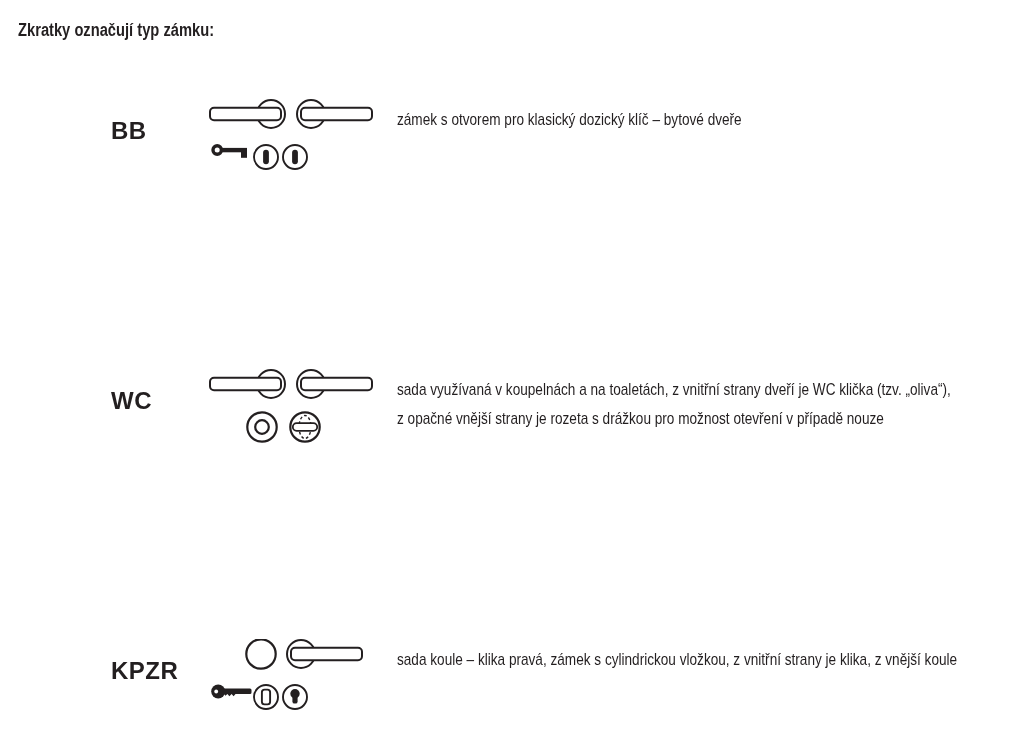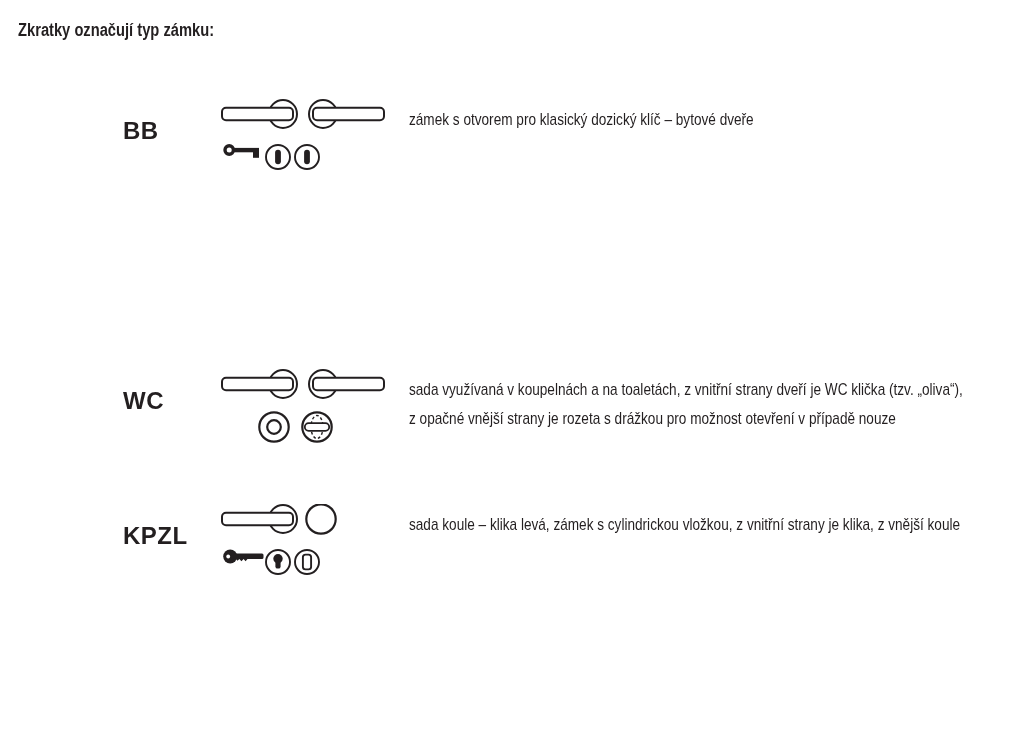--- a/index.html
+++ b/index.html
@@ -11,21 +11,21 @@
     position: relative;
     overflow: hidden;
   }
   .page { position: absolute; inset: 0; }
   .heading {
     position: absolute; left: 18px; top: 20px;
     font-size: 17.5px; font-weight: bold;
     transform: scaleX(0.84); transform-origin: left center;
     white-space: nowrap;
   }
-  .row { position: absolute; left: 12px; width: 808px; height: 80px; }
+  .row { position: absolute; left: 0; width: 808px; height: 80px; }
   .code {
     position: absolute; left: 111px; top: 20px;
     font-size: 24px; font-weight: bold; line-height: 24px;
     letter-spacing: 0.5px;
   }
   .icons-svg { position: absolute; left: 209px; top: 0; }
   .desc {
     position: absolute; left: 397px; top: 7px;
     font-size: 17px; line-height: 28.5px;
     transform: scaleX(0.8); transform-origin: left top;
@@ -108,26 +108,26 @@
     <svg class="icons-svg" width="170" height="78">
       <use href="#sym-handle-left" x="0" y="0" width="80" height="30"></use>
       <use href="#sym-handle-right" x="84" y="0" width="80" height="30"></use>
       <use href="#sym-ros-groove" x="37" y="42" width="32" height="32"></use>
       <use href="#sym-ros-oliva" x="80" y="42" width="32" height="32"></use>
     </svg>
     <div class="desc">sada využívaná v koupelnách a na toaletách, z vnitřní strany dveří je WC klička (tzv. „oliva“),
 z opačné vnější strany je rozeta s drážkou pro možnost otevření v případě nouze</div>
   </div>
 
-  <div class="row" style="top:504px">
-    <div class="code">KPZL</div>
+
+  <div class="row" style="top:639px">
+    <div class="code">KPZR</div>
     <svg class="icons-svg" width="170" height="78">
-      <use href="#sym-handle-left" x="0" y="0" width="80" height="30"></use>
-      <use href="#sym-knob" x="84" y="-1" width="32" height="32"></use>
+      <use href="#sym-knob" x="36" y="-1" width="32" height="32"></use>
+      <use href="#sym-handle-right" x="74" y="0" width="80" height="30"></use>
       <use href="#sym-key-modern" x="2" y="43" width="42" height="20"></use>
-      <use href="#sym-ros-pz" x="44" y="45" width="26" height="26"></use>
-      <use href="#sym-ros-blank" x="73" y="45" width="26" height="26"></use>
+      <use href="#sym-ros-blank" x="44" y="45" width="26" height="26"></use>
+      <use href="#sym-ros-pz" x="73" y="45" width="26" height="26"></use>
     </svg>
-    <div class="desc">sada koule – klika levá, zámek s cylindrickou vložkou, z vnitřní strany je klika, z vnější koule</div>
+    <div class="desc">sada koule – klika pravá, zámek s cylindrickou vložkou, z vnitřní strany je klika, z vnější koule</div>
   </div>
-
 
 </div>
 
 </body></html>

